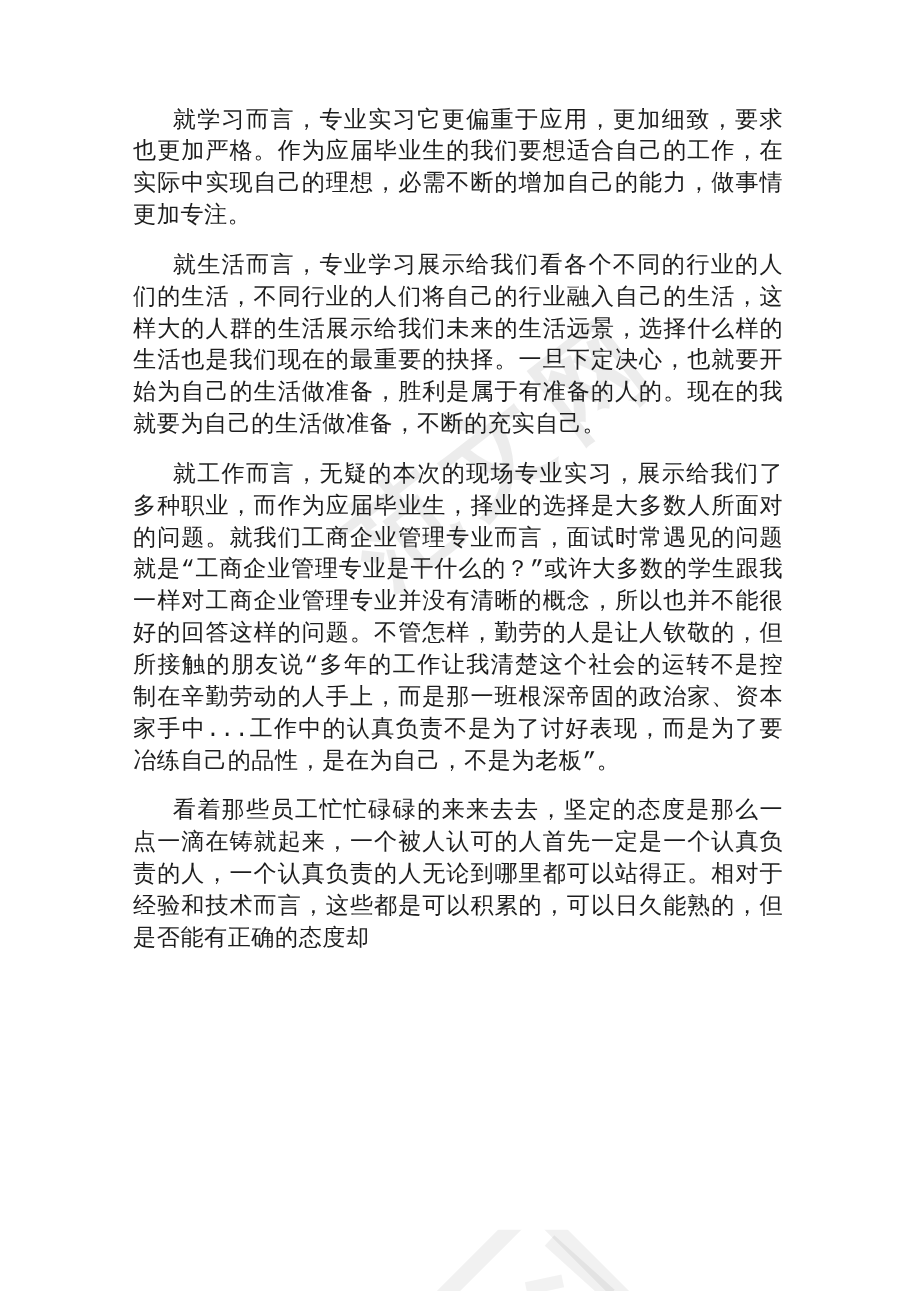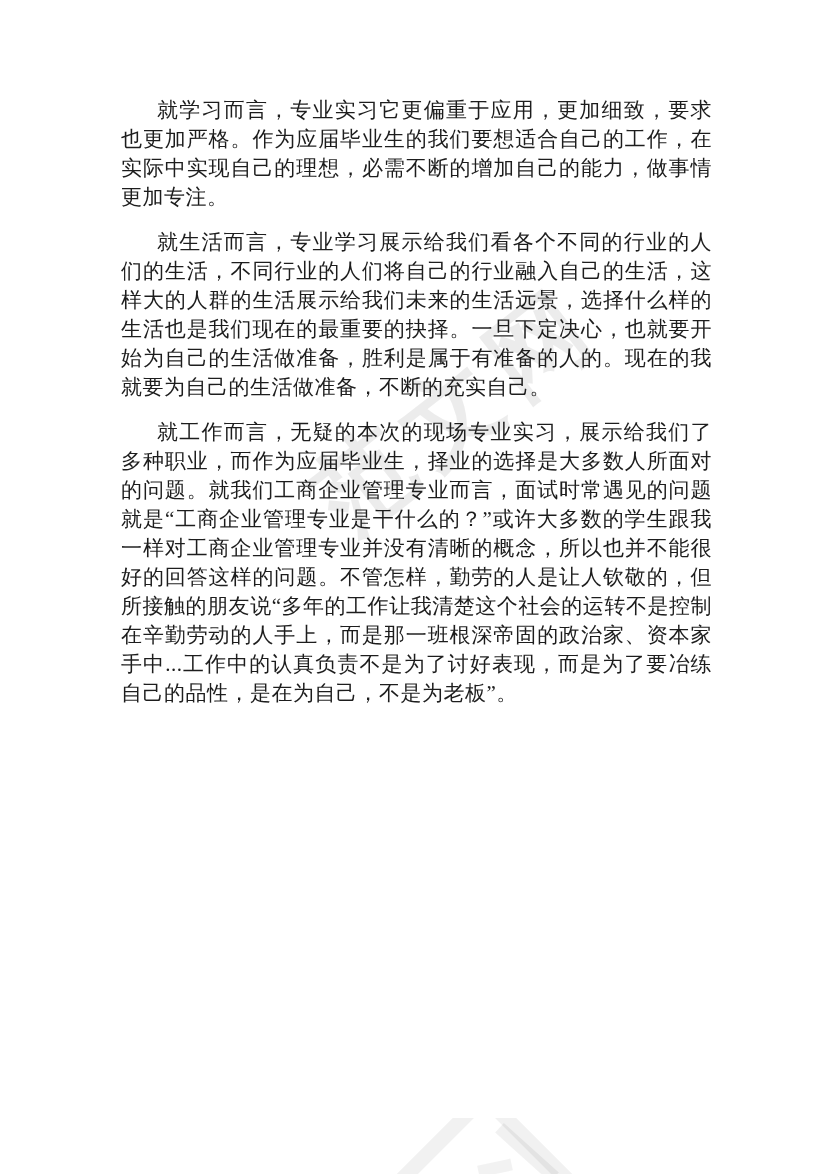--- a/index.html
+++ b/index.html
@@ -28,20 +28,21 @@
   }
   .content p {
     margin: 0 0 16px 0;
     font-size: 21px;
     line-height: 29px;
     color: #1d1d1d;
     text-indent: 36px;
     text-align: justify;
     text-justify: inter-ideograph;
     letter-spacing: 0.5px;
+    font-family: Liberation Mono, monospace;
   }
   
   .watermark-text {
     position: absolute;
     left: 285px;
     top: 345px;
     width: 340px;
     height: 110px;
     transform: rotate(-38deg);
     transform-origin: center center;
@@ -100,20 +101,21 @@
 <body>
 
 <div class="page">
 
   <div class="watermark-text">范文网</div>
 
   <div class="content">
     <p>就学习而言，专业实习它更偏重于应用，更加细致，要求也更加严格。作为应届毕业生的我们要想适合自己的工作，在实际中实现自己的理想，必需不断的增加自己的能力，做事情更加专注。</p>
     <p>就生活而言，专业学习展示给我们看各个不同的行业的人们的生活，不同行业的人们将自己的行业融入自己的生活，这样大的人群的生活展示给我们未来的生活远景，选择什么样的生活也是我们现在的最重要的抉择。一旦下定决心，也就要开始为自己的生活做准备，胜利是属于有准备的人的。现在的我就要为自己的生活做准备，不断的充实自己。</p>
     <p>就工作而言，无疑的本次的现场专业实习，展示给我们了多种职业，而作为应届毕业生，择业的选择是大多数人所面对的问题。就我们工商企业管理专业而言，面试时常遇见的问题就是“工商企业管理专业是干什么的？”或许大多数的学生跟我一样对工商企业管理专业并没有清晰的概念，所以也并不能很好的回答这样的问题。不管怎样，勤劳的人是让人钦敬的，但所接触的朋友说“多年的工作让我清楚这个社会的运转不是控制在辛勤劳动的人手上，而是那一班根深帝固的政治家、资本家手中...工作中的认真负责不是为了讨好表现，而是为了要冶练自己的品性，是在为自己，不是为老板”。</p>
+    <p>看着那些员工忙忙碌碌的来来去去，坚定的态度是那么一点一滴在铸就起来，一个被人认可的人首先一定是一个认真负责的人，一个认真负责的人无论到哪里都可以站得正。相对于经验和技术而言，这些都是可以积累的，可以日久能熟的，但是否能有正确的态度却</p>
   </div>
 
   <div class="watermark-logo">
     <div class="diamond"></div>
     <div class="stroke-a"></div>
     <div class="stroke-b"></div>
   </div>
 
 </div>
 

